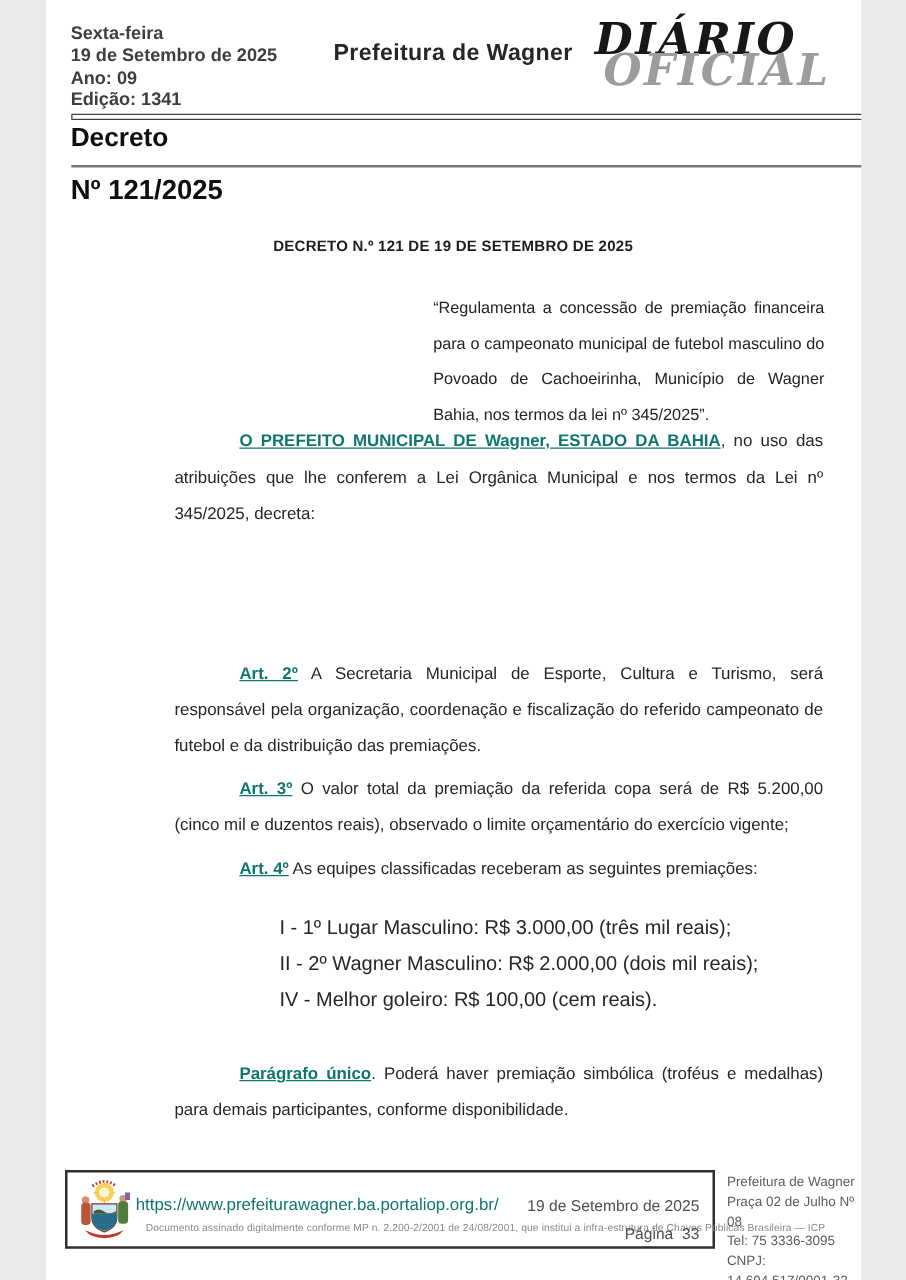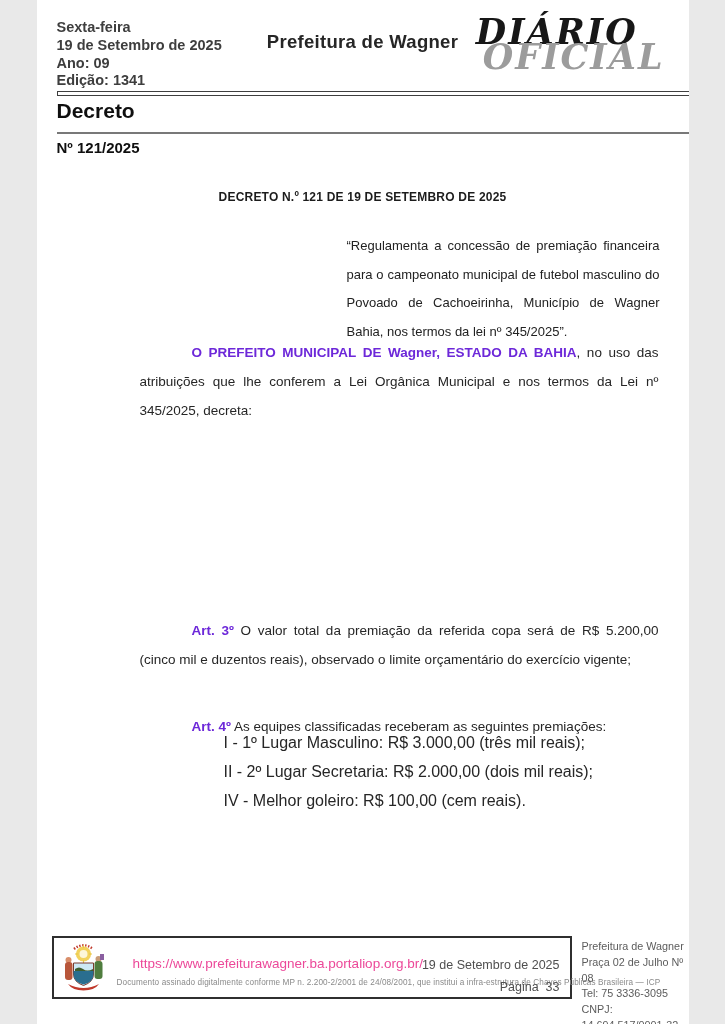--- a/index.html
+++ b/index.html
@@ -14,40 +14,40 @@
   .masthead-info{left:20px;top:19px;font-size:14.5px;font-weight:bold;line-height:17.8px;color:#3e3e3e;}
   .masthead-title{left:0;right:0;top:31px;text-align:center;font-size:18.5px;font-weight:bold;color:#262626;letter-spacing:.3px;}
   .logo{right:24px;top:13px;font-family:"DejaVu Serif","Liberation Serif",serif;font-weight:bold;font-style:italic;}
   .logo-line1{font-size:35px;line-height:37px;letter-spacing:2px;color:#171717;}
   .logo-line2{font-size:35px;line-height:37px;letter-spacing:2px;color:#9c9c9c;margin-top:-12px;margin-left:7px;}
   .masthead-rule{left:20px;top:91px;width:685px;height:3px;background:#fff;border:1px solid #3f3f3f;}
 
   
   .section-title{left:20px;top:99px;font-size:21px;font-weight:bold;color:#0f0f0f;}
   .section-rule{left:20px;top:132px;width:686px;height:2px;background:#787878;}
-  .section-number{left:20px;top:139px;font-size:15px;font-weight:bold;color:#0f0f0f;}
+  .section-number{left:20px;top:139px;font-size:22px;font-weight:bold;color:#0f0f0f;}
 
   
   .decree-title{left:0;right:0;top:190px;text-align:center;font-size:12px;font-weight:bold;color:#1c1c1c;letter-spacing:.2px;}
   .quote{left:310px;top:232px;width:313px;font-size:13px;line-height:28.5px;
          text-align:justify;color:#222;}
   .para{width:519px;left:103px;font-size:13.5px;line-height:29px;text-align:justify;text-indent:52px;color:#262626;}
-  .para b, .awards b{font-weight:bold;color:#6d28d9;}
+  .para b, .awards b{font-weight:bold;color:#0f766e;text-decoration:underline;}
   .preamble{top:338px;}
   .art1{top:430px;}
   .art2{top:524px;}
   .art3{top:616px;}
-  .art4{top:712px;}
+  .art4{top:680px;}
   .awards{left:187px;top:729px;font-size:16px;line-height:28.8px;color:#262626;}
   .paragrafo{top:844px;}
 
   
   .footer-box{left:15px;top:936px;width:520px;height:63px;border:2px solid #2f2f2f;box-sizing:border-box;background:#fff;}
   .emblem{left:23px;top:940px;}
-  .footer-url{left:96px;top:956px;font-size:13.5px;color:#ec4899;text-decoration:none;}
+  .footer-url{left:72px;top:956px;font-size:13.5px;color:#0f766e;text-decoration:none;}
   .footer-note{left:80px;top:978px;font-size:8.2px;color:#8a8a8a;letter-spacing:.1px;}
   .footer-page{left:330px;top:940px;width:193px;text-align:right;font-size:12.5px;color:#4f4f4f;white-space:pre;margin-top:40px;}
   .footer-date{left:330px;top:958px;width:193px;text-align:right;font-size:12.5px;color:#4f4f4f;}
   .footer-contact{left:545px;top:939px;font-size:10.8px;line-height:15.8px;color:#5c5c5c;}
 </style>
 </head>
 <body>
 
 <div class="page">
 
@@ -71,31 +71,33 @@
   <div class="abs section-rule"></div>
   <div class="abs section-number">Nº 121/2025</div>
 
   <div class="abs decree-title">DECRETO N.º 121 DE 19 DE SETEMBRO DE 2025</div>
 
   <div class="abs quote">“Regulamenta a concessão de premiação financeira para o campeonato municipal de futebol masculino do Povoado de Cachoeirinha, Município de Wagner Bahia, nos termos da lei nº 345/2025”.</div>
 
   <div class="abs para preamble"><b>O PREFEITO MUNICIPAL DE Wagner, ESTADO DA BAHIA</b><span>, no uso das atribuições que lhe conferem a Lei Orgânica Municipal e nos termos da Lei nº 345/2025, decreta:</span></div>
 
 
+  <div class="abs para art2"><b>Art. 2º</b><span> A Secretaria Municipal de Esporte, Cultura e Turismo, será responsável pela organização, coordenação e fiscalização do referido campeonato de futebol e da distribuição das premiações.</span></div>
 
   <div class="abs para art3"><b>Art. 3º</b><span> O valor total da premiação da referida copa será de R$ 5.200,00 (cinco mil e duzentos reais), observado o limite orçamentário do exercício vigente;</span></div>
 
   <div class="abs para art4"><b>Art. 4º</b><span> As equipes classificadas receberam as seguintes premiações:</span></div>
 
   <div class="abs awards">
     <div>I - 1º Lugar Masculino: R$ 3.000,00 (três mil reais);</div>
-    <div>II - 2º Lugar Secretaria: R$ 2.000,00 (dois mil reais);</div>
+    <div>II - 2º Wagner Masculino: R$ 2.000,00 (dois mil reais);</div>
     <div>IV - Melhor goleiro: R$ 100,00 (cem reais).</div>
   </div>
 
+  <div class="abs para paragrafo"><b>Parágrafo único</b><span>. Poderá haver premiação simbólica (troféus e medalhas) para demais participantes, conforme disponibilidade.</span></div>
 
   <div class="abs footer-box"></div>
 
   <div class="abs emblem">
     <svg width="47" height="53" viewBox="0 0 47 53">
       <path d="M14 9 Q23.5 1.5 33 9" fill="none" stroke="#c0392b" stroke-width="2.4" stroke-dasharray="1.4 1.6"></path>
       <circle cx="23.5" cy="14" r="7.6" fill="#f2d25c"></circle>
       <circle cx="23.5" cy="14" r="4" fill="#fdf6d8"></circle>
       <g stroke="#e8c84a" stroke-width="1">
         <line x1="23.5" y1="5" x2="23.5" y2="8"></line>

